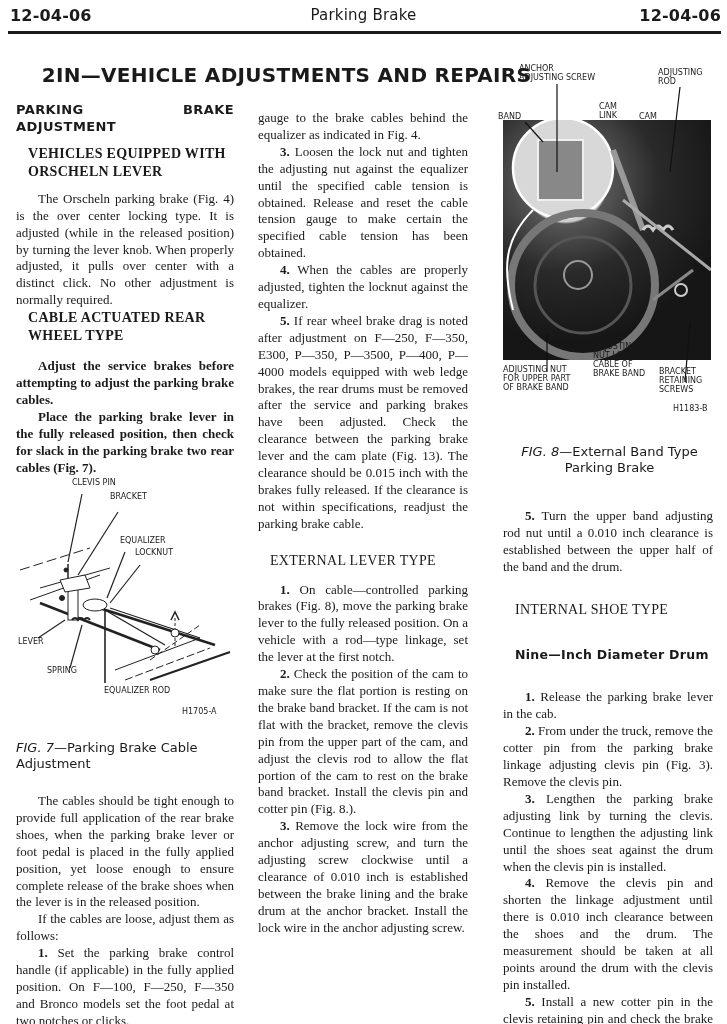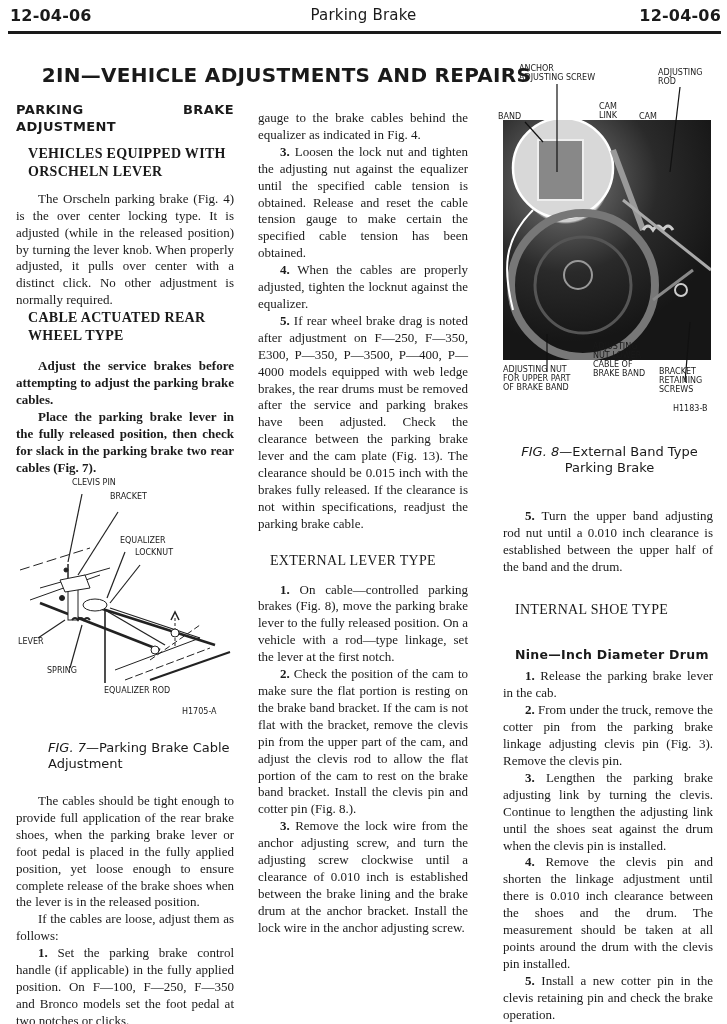--- a/index.html
+++ b/index.html
@@ -89,21 +89,21 @@
   </svg>
   <div class="lbl" style="left:72px;top:8px;">CLEVIS PIN</div>
   <div class="lbl" style="left:110px;top:22px;">BRACKET</div>
   <div class="lbl" style="left:120px;top:66px;">EQUALIZER</div>
   <div class="lbl" style="left:135px;top:78px;">LOCKNUT</div>
   <div class="lbl" style="left:18px;top:167px;">LEVER</div>
   <div class="lbl" style="left:47px;top:196px;">SPRING</div>
   <div class="lbl" style="left:72px;top:216px;padding-left:32px;">EQUALIZER ROD</div>
   <div class="lbl" style="left:182px;top:237px;">H1705-A</div>
 </div>
-<div class="cap" style="position:absolute;left:16px;top:740px;width:215px;margin-left:32px;">
+<div class="cap" style="position:absolute;left:16px;top:740px;width:215px;">
   <i>FIG. 7</i><span>—Parking Brake Cable Adjustment</span>
 </div>
 
 <div class="col" style="left:16px;top:793px;width:218px;">
   <p>The cables should be tight enough to provide full application of the rear brake shoes, when the parking brake lever or foot pedal is placed in the fully applied position, yet loose enough to ensure complete release of the brake shoes when the lever is in the released position.</p>
   <p>If the cables are loose, adjust them as follows:</p>
   <p><span class="bold">1.</span><span> Set the parking brake control handle (if applicable) in the fully applied position. On F—100, F—250, F—350 and Bronco models set the foot pedal at two notches or clicks.</span></p>
 
 </div>
 
@@ -178,20 +178,20 @@
   </div>
   <div class="lbl" style="left:178px;top:342px;">H1183-B</div>
 </div>
 <div class="cap" style="position:absolute;left:502px;top:444px;width:215px;text-align:center;">
   <i>FIG. 8</i><span>—External Band Type Parking Brake</span>
 </div>
 
 <div class="col" style="left:503px;top:508px;width:210px;">
   <p><span class="bold">5.</span><span> Turn the upper band adjusting rod nut until a 0.010 inch clearance is established between the upper half of the band and the drum.</span></p>
   <div class="h-serif2" style="margin-top:26px;">INTERNAL SHOE TYPE</div>
-  <div class="subh" style="margin-top:28px;margin-bottom:5px;">Nine—Inch Diameter Drum</div>
+  <div class="subh" style="margin-top:28px;margin-bottom:26px;">Nine—Inch Diameter Drum</div>
   <p><span class="bold">1.</span><span> Release the parking brake lever in the cab.</span></p>
   <p><span class="bold">2.</span><span> From under the truck, remove the cotter pin from the parking brake linkage adjusting clevis pin (Fig. 3). Remove the clevis pin.</span></p>
   <p><span class="bold">3.</span><span> Lengthen the parking brake adjusting link by turning the clevis. Continue to lengthen the adjusting link until the shoes seat against the drum when the clevis pin is installed.</span></p>
   <p><span class="bold">4.</span><span> Remove the clevis pin and shorten the linkage adjustment until there is 0.010 inch clearance between the shoes and the drum. The measurement should be taken at all points around the drum with the clevis pin installed.</span></p>
   <p><span class="bold">5.</span><span> Install a new cotter pin in the clevis retaining pin and check the brake operation.</span></p>
 
 </div>
 
 </body></html>

